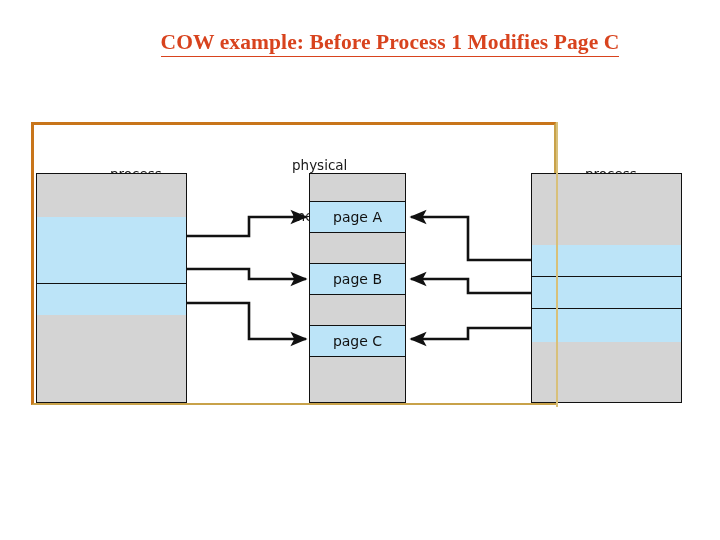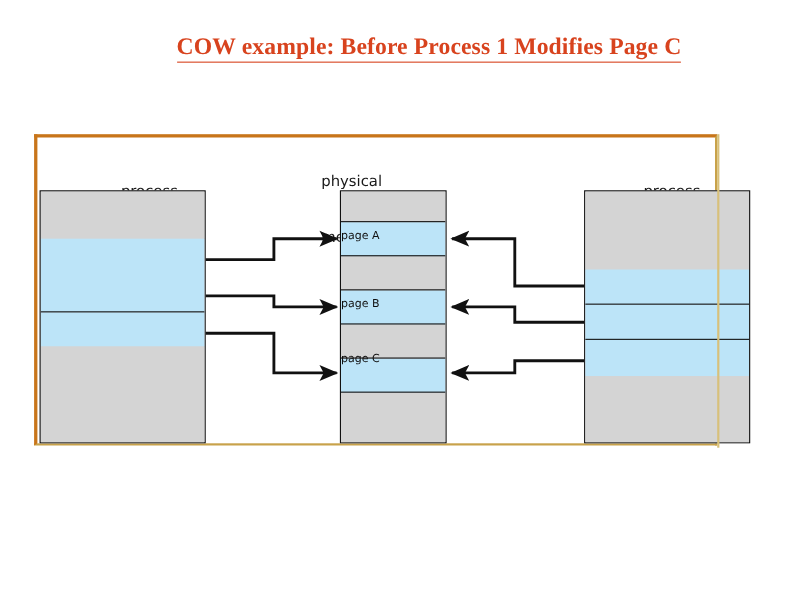--- a/index.html
+++ b/index.html
@@ -34,21 +34,21 @@
     display: inline-block;
     border-bottom: 1.6px solid #D8431E;
     padding-bottom: 1px;
   }
 
   
   .figure-frame {
     position: absolute;
     left: 31px;
     top: 122px;
-    width: 621px;
+    width: 525px;
     height: 283px;
     background: #ffffff;
     box-sizing: border-box;
     border-top: 3px solid #C8751A;
     border-left: 3px solid #C8751A;
     border-right: 2px solid #C8A24A;
     border-bottom: 2px solid #C8A24A;
   }
   .figure-frame::after {
     content: "";
@@ -105,23 +105,23 @@
     left: 0;
     right: 0;
     height: 1.3px;
     background: #111111;
   }
 
   .page-label {
     position: absolute;
     left: 0;
     right: 0;
-    text-align: left;
+    text-align: center;
     font-family: "DejaVu Sans", sans-serif;
-    font-size: 10px;
+    font-size: 14px;
     color: #111111;
     line-height: 1;
   }
 
   
   .arrows {
     position: absolute;
     left: 0;
     top: 0;
     width: 658px;
@@ -171,21 +171,21 @@
 
       <div class="hline" style="top:27px;"></div>
       <div class="hline" style="top:58px;"></div>
       <div class="hline" style="top:89px;"></div>
       <div class="hline" style="top:120px;"></div>
       <div class="hline" style="top:151px;"></div>
       <div class="hline" style="top:182px;"></div>
 
       <div class="page-label" style="top:36px;">page A</div>
       <div class="page-label" style="top:98px;">page B</div>
-      <div class="page-label" style="top:148px;">page C</div>
+      <div class="page-label" style="top:160px;">page C</div>
     </div>
 
     <div class="mem-box" style="left:497px; top:48px; width:151px; height:230px;">
       <div class="band gray" style="top:0px;   height:71px;"></div>
       <div class="band blue" style="top:71px;  height:32px;"></div>
       <div class="band blue" style="top:103px; height:32px;"></div>
       <div class="band blue" style="top:135px; height:33px;"></div>
       <div class="band gray" style="top:168px; height:62px;"></div>
       <div class="hline" style="top:102px;"></div>
       <div class="hline" style="top:134px;"></div>

